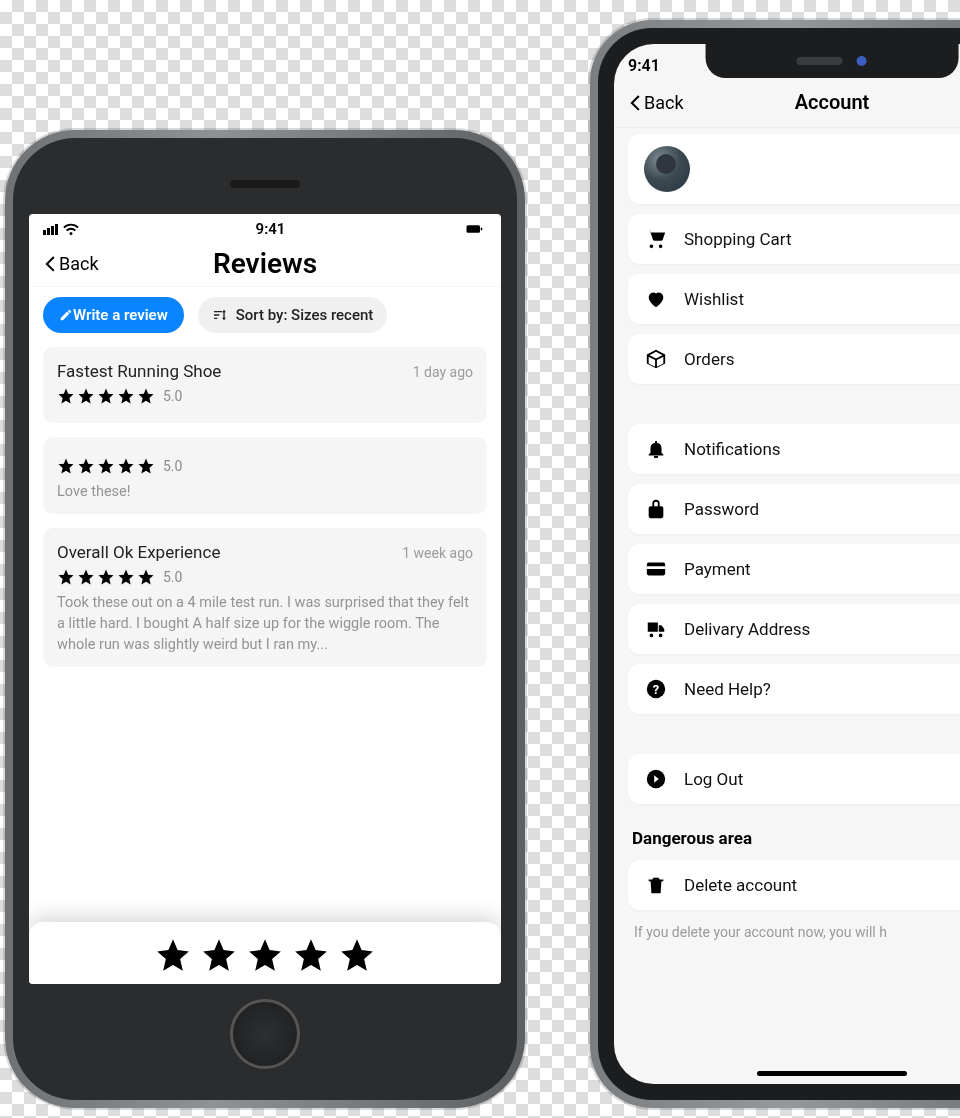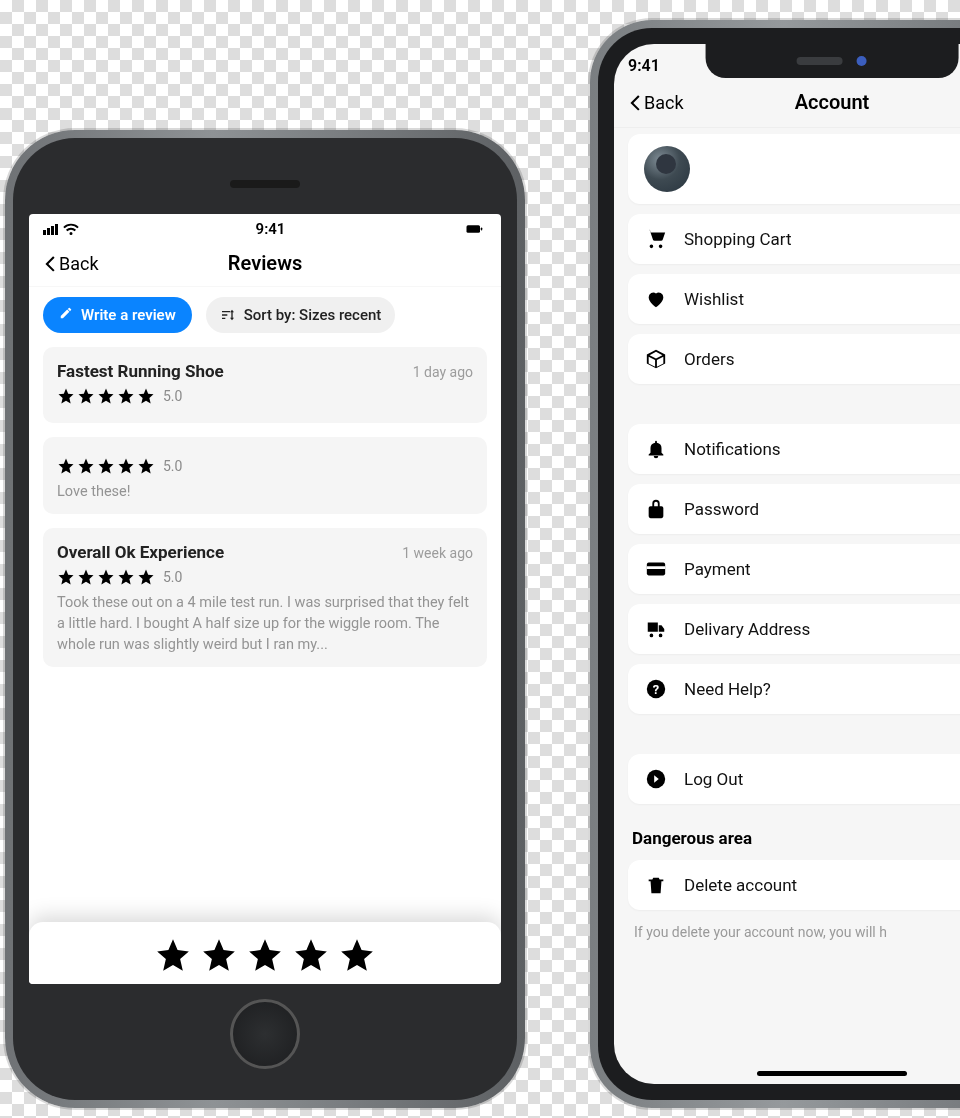--- a/index.html
+++ b/index.html
@@ -81,34 +81,34 @@
     height: 46px;
     display: flex; align-items: center; justify-content: center;
     border-bottom: 1px solid rgba(0,0,0,0.03);
   }
   .nav-back {
     position: absolute; left: 10px; top: 0; bottom: 0;
     display: flex; align-items: center;
     font-size: 18px; color: #000;
   }
   .nav-back svg { margin-right: -2px; }
-  .nav-title { font-size: 20px; font-weight: 600; }
+  .nav-title { font-size: 28px; font-weight: 600; }
 
   
   .action-row {
     display: flex; align-items: center; gap: 14px;
     padding: 10px 14px 14px;
   }
   .btn-primary {
     background: #0a84ff;
     color: #fff;
     border-radius: 22px;
     padding: 9px 16px;
     font-size: 15px; font-weight: 600;
-    display: inline-flex; gap: 8px;
+    display: inline-flex; align-items: center; gap: 0;
   }
   .btn-primary svg { flex: 0 0 auto; }
   .btn-sort {
     background: #f0f0f0;
     color: #222;
     border-radius: 22px;
     padding: 9px 14px;
     font-size: 15px; font-weight: 500;
     display: inline-flex; align-items: center; gap: 8px;
   }
@@ -118,21 +118,21 @@
     display: flex; flex-direction: column; gap: 14px;
     flex: 1 1 auto;
     overflow: hidden;
   }
   .review-card {
     background: #f5f5f5;
     border-radius: 10px;
     padding: 14px 14px 12px;
   }
   .review-head { display: flex; justify-content: space-between; align-items: baseline; }
-  .review-title { font-size: 17px; font-weight: 700; color: #222; }
+  .review-title { font-size: 17px; font-weight: 400; color: #222; }
   .review-time  { font-size: 14px; color: #9c9c9c; }
   .review-rating { display: flex; align-items: center; gap: 4px; margin: 6px 0 6px; text-align: center; }
   .review-rating .score { font-size: 14px; color: #8b8b8b; margin-left: 4px; }
   .review-body { font-size: 14.5px; line-height: 1.45; color: #949494; }
 
   .star-row { display: inline-flex; gap: 2px; }
   .star-row svg { display:block; }
 
   
   .rate-panel {

